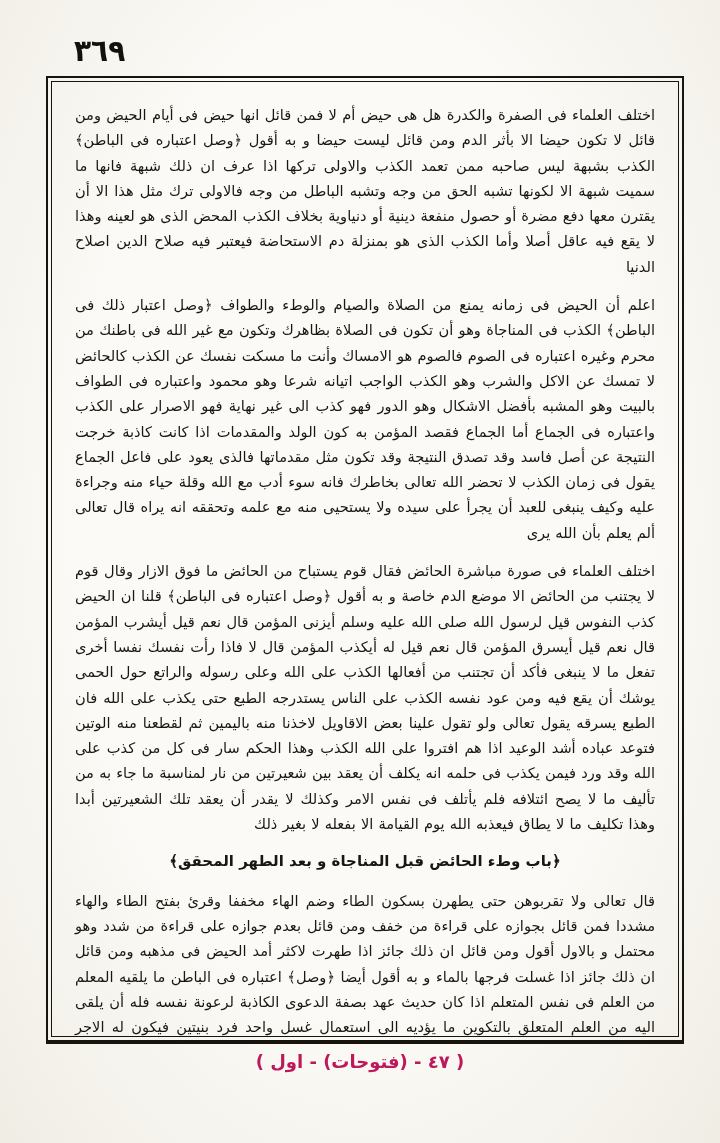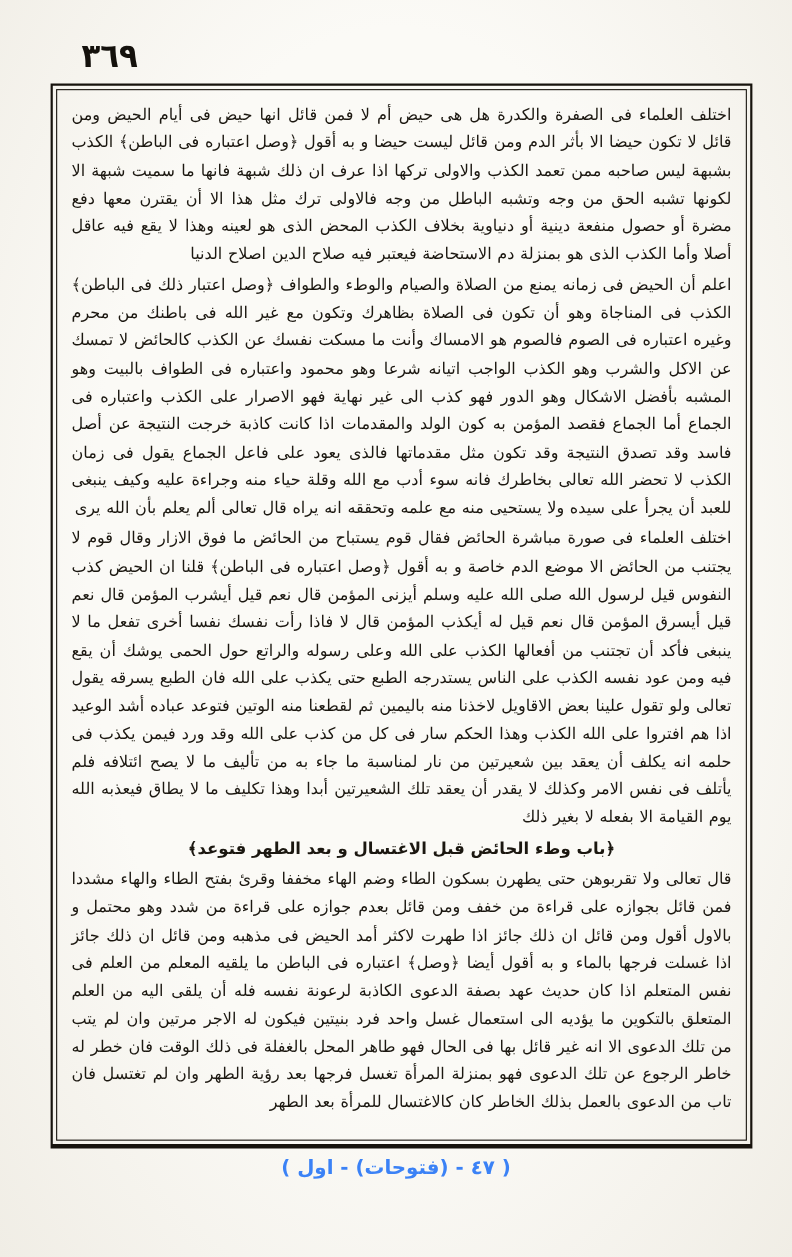--- a/index.html
+++ b/index.html
@@ -41,21 +41,21 @@
   .frame-inner {
     box-sizing: border-box;
     width: 100%;
     height: 100%;
     border: 1.4px solid #17130d;
     padding: 7px 10px 4px 10px;
     direction: rtl;
     overflow: hidden;
   }
   .para {
-    margin: 3px;
+    margin: 13px;
     font-size: 14.6px;
     line-height: 25.3px;
     text-align: justify;
     word-spacing: 0.5px;
   }
   .heading {
     margin: 0;
     font-size: 15px;
     line-height: 25.3px;
     text-align: center;
@@ -63,40 +63,40 @@
   }
   .footer {
     position: absolute;
     top: 1051px;
     left: 0;
     width: 100%;
     text-align: center;
     direction: rtl;
     font-size: 18px;
     font-weight: 700;
-    color: #3b82f6;
+    color: #be185d;
     letter-spacing: 1px;
   }
 </style>
 </head>
 <body>
 
 <div class="page-number">٣٦٩</div>
 
 <div class="frame-outer">
   <div class="frame-inner">
 
     <p class="para">اختلف العلماء فى الصفرة والكدرة هل هى حيض أم لا فمن قائل انها حيض فى أيام الحيض ومن قائل لا تكون حيضا الا بأثر الدم ومن قائل ليست حيضا و به أقول ﴿وصل اعتباره فى الباطن﴾ الكذب بشبهة ليس صاحبه ممن تعمد الكذب والاولى تركها اذا عرف ان ذلك شبهة فانها ما سميت شبهة الا لكونها تشبه الحق من وجه وتشبه الباطل من وجه فالاولى ترك مثل هذا الا أن يقترن معها دفع مضرة أو حصول منفعة دينية أو دنياوية بخلاف الكذب المحض الذى هو لعينه وهذا لا يقع فيه عاقل أصلا وأما الكذب الذى هو بمنزلة دم الاستحاضة فيعتبر فيه صلاح الدين اصلاح الدنيا</p>
 
 
     <p class="para">اعلم أن الحيض فى زمانه يمنع من الصلاة والصيام والوطء والطواف ﴿وصل اعتبار ذلك فى الباطن﴾ الكذب فى المناجاة وهو أن تكون فى الصلاة بظاهرك وتكون مع غير الله فى باطنك من محرم وغيره اعتباره فى الصوم فالصوم هو الامساك وأنت ما مسكت نفسك عن الكذب كالحائض لا تمسك عن الاكل والشرب وهو الكذب الواجب اتيانه شرعا وهو محمود واعتباره فى الطواف بالبيت وهو المشبه بأفضل الاشكال وهو الدور فهو كذب الى غير نهاية فهو الاصرار على الكذب واعتباره فى الجماع أما الجماع فقصد المؤمن به كون الولد والمقدمات اذا كانت كاذبة خرجت النتيجة عن أصل فاسد وقد تصدق النتيجة وقد تكون مثل مقدماتها فالذى يعود على فاعل الجماع يقول فى زمان الكذب لا تحضر الله تعالى بخاطرك فانه سوء أدب مع الله وقلة حياء منه وجراءة عليه وكيف ينبغى للعبد أن يجرأ على سيده ولا يستحيى منه مع علمه وتحققه انه يراه قال تعالى ألم يعلم بأن الله يرى</p>
 
 
     <p class="para">اختلف العلماء فى صورة مباشرة الحائض فقال قوم يستباح من الحائض ما فوق الازار وقال قوم لا يجتنب من الحائض الا موضع الدم خاصة و به أقول ﴿وصل اعتباره فى الباطن﴾ قلنا ان الحيض كذب النفوس قيل لرسول الله صلى الله عليه وسلم أيزنى المؤمن قال نعم قيل أيشرب المؤمن قال نعم قيل أيسرق المؤمن قال نعم قيل له أيكذب المؤمن قال لا فاذا رأت نفسك نفسا أخرى تفعل ما لا ينبغى فأكد أن تجتنب من أفعالها الكذب على الله وعلى رسوله والراتع حول الحمى يوشك أن يقع فيه ومن عود نفسه الكذب على الناس يستدرجه الطبع حتى يكذب على الله فان الطبع يسرقه يقول تعالى ولو تقول علينا بعض الاقاويل لاخذنا منه باليمين ثم لقطعنا منه الوتين فتوعد عباده أشد الوعيد اذا هم افتروا على الله الكذب وهذا الحكم سار فى كل من كذب على الله وقد ورد فيمن يكذب فى حلمه انه يكلف أن يعقد بين شعيرتين من نار لمناسبة ما جاء به من تأليف ما لا يصح ائتلافه فلم يأتلف فى نفس الامر وكذلك لا يقدر أن يعقد تلك الشعيرتين أبدا وهذا تكليف ما لا يطاق فيعذبه الله يوم القيامة الا بفعله لا بغير ذلك</p>
 
-    <div class="heading">﴿باب وطء الحائض قبل الاغتسال و بعد الطهر فتوعد﴾</div>
+    <div class="heading">﴿باب وطء الحائض قبل المناجاة و بعد الطهر المحقق﴾</div>
 
     <p class="para">قال تعالى ولا تقربوهن حتى يطهرن بسكون الطاء وضم الهاء مخففا وقرئ بفتح الطاء والهاء مشددا فمن قائل بجوازه على قراءة من خفف ومن قائل بعدم جوازه على قراءة من شدد وهو محتمل و بالاول أقول ومن قائل ان ذلك جائز اذا طهرت لاكثر أمد الحيض فى مذهبه ومن قائل ان ذلك جائز اذا غسلت فرجها بالماء و به أقول أيضا ﴿وصل﴾ اعتباره فى الباطن ما يلقيه المعلم من العلم فى نفس المتعلم اذا كان حديث عهد بصفة الدعوى الكاذبة لرعونة نفسه فله أن يلقى اليه من العلم المتعلق بالتكوين ما يؤديه الى استعمال غسل واحد فرد بنيتين فيكون له الاجر مرتين وان لم يتب من تلك الدعوى الا انه غير قائل بها فى الحال فهو طاهر المحل بالغفلة فى ذلك الوقت فان خطر له خاطر الرجوع عن تلك الدعوى فهو بمنزلة المرأة تغسل فرجها بعد رؤية الطهر وان لم تغتسل فان تاب من الدعوى بالعمل بذلك الخاطر كان كالاغتسال للمرأة بعد الطهر</p>
 
   </div>
 </div>
 
 <div class="footer">( ٤٧ - (فتوحات) - اول )</div>
 
 </body></html>

